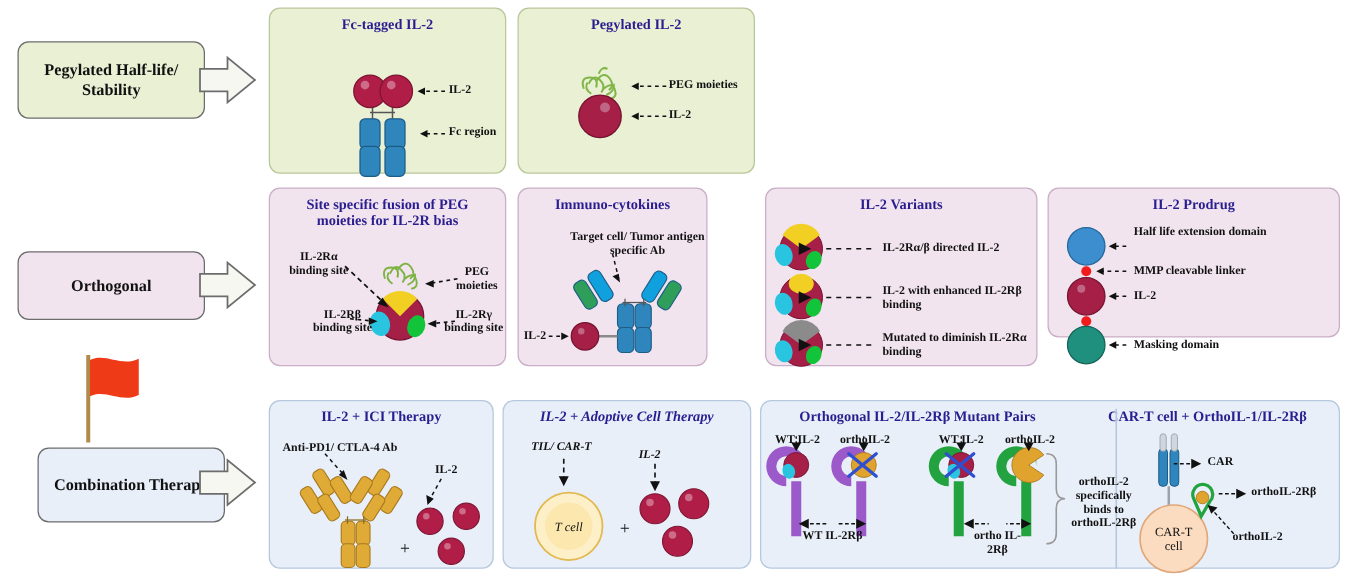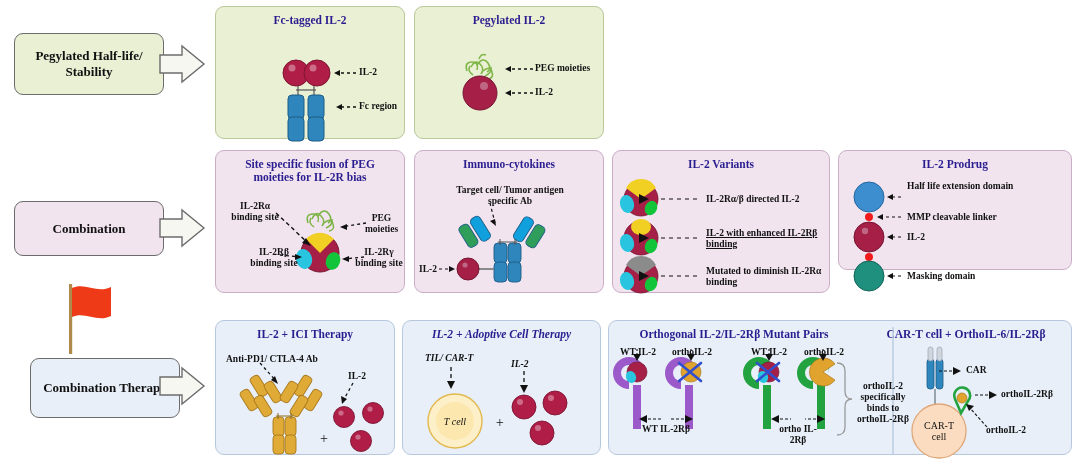--- a/index.html
+++ b/index.html
@@ -27,21 +27,21 @@
 <body>
 
 <div class="cat g" style="left:14px;top:33px;width:150px;height:62px;">
   <span>Pegylated Half-life/ Stability</span>
 </div>
 <svg class="arrow" style="left:160px;top:46px;">
   <polygon points="0,9 22,9 22,0 44,18 22,36 22,27 0,27" fill="#f7f7f2" stroke="#6c6c6c" stroke-width="1.4"></polygon>
 </svg>
 
 <div class="cat p" style="left:14px;top:201px;width:150px;height:55px;">
-  <span>Combination</span>
+  <span>Orthogonal</span>
 </div>
 <svg class="arrow" style="left:160px;top:210px;">
   <polygon points="0,9 22,9 22,0 44,18 22,36 22,27 0,27" fill="#f7f7f2" stroke="#6c6c6c" stroke-width="1.4"></polygon>
 </svg>
 
 <div class="flag" style="left:55px;top:278px;">
   <svg width="60" height="78">
     <rect x="14" y="6" width="3.2" height="70" fill="#b08a4a"></rect>
     <path d="M17,10 C30,4 42,16 56,9 L56,38 C42,45 30,33 17,39 Z" fill="#ef3a17"></path>
   </svg>
@@ -123,21 +123,21 @@
     <polygon points="86,62 79,59 79,65" fill="#111"></polygon>
     <path d="M148,62 L128,64" stroke="#111" stroke-width="1.3" stroke-dasharray="3,3"></path>
     <polygon points="126,64 133,61 133,67" fill="#111"></polygon>
   </svg>
   <div class="lbl c" style="left:10px;top:50px;width:58px;">IL-2Rα binding site</div>
   <div class="lbl c" style="left:143px;top:62px;width:45px;">PEG moieties</div>
   <div class="lbl c" style="left:4px;top:96px;width:60px;margin-left:24px;">IL-2Rβ binding site</div>
   <div class="lbl c" style="left:137px;top:96px;width:52px;">IL-2Rγ binding site</div>
 </div>
 
-<div class="panel p-pink" style="left:414px;top:150px;width:190px;height:143px;">
+<div class="panel p-pink" style="left:414px;top:150px;width:152px;height:143px;">
   <div class="ptitle">Immuno-cytokines</div>
   <svg width="190" height="110" style="position:absolute;top:30px;left:0;">
     <g stroke="#1d5c86" stroke-width="0.9">
       <rect x="60" y="35" width="11" height="26" rx="4" fill="#0fa0dd" transform="rotate(-32 65 48)"></rect>
       <rect x="48" y="43" width="11" height="24" rx="4" fill="#2f9e5a" transform="rotate(-32 53 55)"></rect>
       <rect x="103" y="35" width="11" height="26" rx="4" fill="#0fa0dd" transform="rotate(32 108 48)"></rect>
       <rect x="115" y="43" width="11" height="24" rx="4" fill="#2f9e5a" transform="rotate(32 120 55)"></rect>
       <rect x="79" y="62" width="13" height="20" rx="4" fill="#2e86bd"></rect>
       <rect x="93" y="62" width="13" height="20" rx="4" fill="#2e86bd"></rect>
       <rect x="79" y="81" width="13" height="20" rx="4" fill="#2e86bd"></rect>
@@ -180,21 +180,21 @@
       <path d="M28,99 L13,88 A17,17 0 0 1 43,88 Z" fill="#8b8b8b"></path>
       <ellipse cx="14" cy="104" rx="7" ry="9" fill="#29c5e0" transform="rotate(-15 14 104)"></ellipse>
       <ellipse cx="38" cy="107" rx="6" ry="7.5" fill="#12c43a" transform="rotate(25 38 107)"></ellipse>
       <polygon points="36,99 26,94 26,104" fill="#111"></polygon>
     </g>
     <line x1="48" y1="22" x2="88" y2="22" stroke="#111" stroke-width="1.2" stroke-dasharray="4,4"></line>
     <line x1="48" y1="61" x2="88" y2="61" stroke="#111" stroke-width="1.2" stroke-dasharray="4,4"></line>
     <line x1="48" y1="99" x2="88" y2="99" stroke="#111" stroke-width="1.2" stroke-dasharray="4,4"></line>
   </svg>
   <div class="lbl" style="left:93px;top:43px;width:122px;">IL-2Rα/β directed IL-2</div>
-  <div class="lbl" style="left:93px;top:77px;width:118px;text-decoration:underline;">IL-2 with enhanced IL-2Rβ binding</div>
+  <div class="lbl" style="left:93px;top:77px;width:118px;">IL-2 with enhanced IL-2Rβ binding</div>
   <div class="lbl" style="left:93px;top:115px;width:118px;">Mutated to diminish IL-2Rα binding</div>
 </div>
 
 <div class="panel p-pink" style="left:838px;top:150px;width:234px;height:120px;text-decoration:underline;">
   <div class="ptitle">IL-2 Prodrug</div>
   <svg width="234" height="115" style="position:absolute;top:24px;left:0;">
     <circle cx="30" cy="22" r="15" fill="#3d8ecf" stroke="#24679c" stroke-width="1"></circle>
     <circle cx="30" cy="42" r="4" fill="#f21b1b"></circle>
     <circle cx="30" cy="62" r="15" fill="#a51f46" stroke="#761431" stroke-width="1"></circle>
     <circle cx="26" cy="56" r="3.2" fill="#c9859c" opacity="0.7"></circle>
@@ -268,21 +268,21 @@
     <circle cx="148" cy="53" r="3" fill="#d5879f" opacity="0.75"></circle>
     <circle cx="139" cy="88" r="12" fill="#b01e47" stroke="#7d1533" stroke-width="0.9"></circle>
     <circle cx="135" cy="83" r="3" fill="#d5879f" opacity="0.75"></circle>
   </svg>
   <div class="lbl" style="left:22px;top:32px;">TIL/ CAR-T</div>
   <div class="lbl" style="left:108px;top:38px;">IL-2</div>
 </div>
 
 <div class="panel p-blue" style="left:608px;top:320px;width:464px;height:135px;">
   <div class="ptitle" style="left:0;width:250px;">Orthogonal IL-2/IL-2Rβ Mutant Pairs</div>
-  <div class="ptitle" style="left:250px;width:214px;">CAR-T cell + OrthoIL-6/IL-2Rβ</div>
+  <div class="ptitle" style="left:250px;width:214px;">CAR-T cell + OrthoIL-1/IL-2Rβ</div>
 
   <svg width="464" height="115" style="position:absolute;top:20px;left:0;">
 
     <line x1="284" y1="-14" x2="284" y2="114" stroke="#b6c8de" stroke-width="1.3"></line>
 
     <g>
       <path d="M20,48 a16,16 0 1 1 16,-16 L36,24 L28,24 L28,32 a8,8 0 1 0 -8,8 Z" fill="#9b59c9"></path>
       <rect x="24" y="44" width="8" height="44" fill="#9b59c9"></rect>
       <circle cx="28" cy="31" r="10" fill="#a51f46" stroke="#761431" stroke-width="0.7"></circle>
       <ellipse cx="22" cy="36" rx="5" ry="6" fill="#29c5e0" transform="rotate(-20 22 36)"></ellipse>

